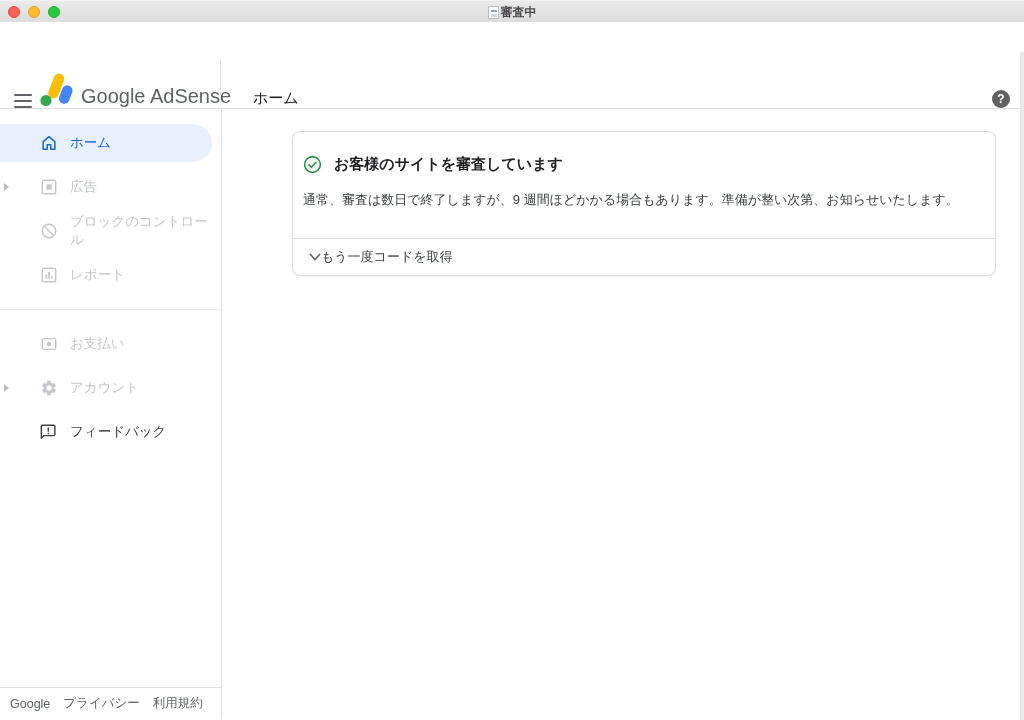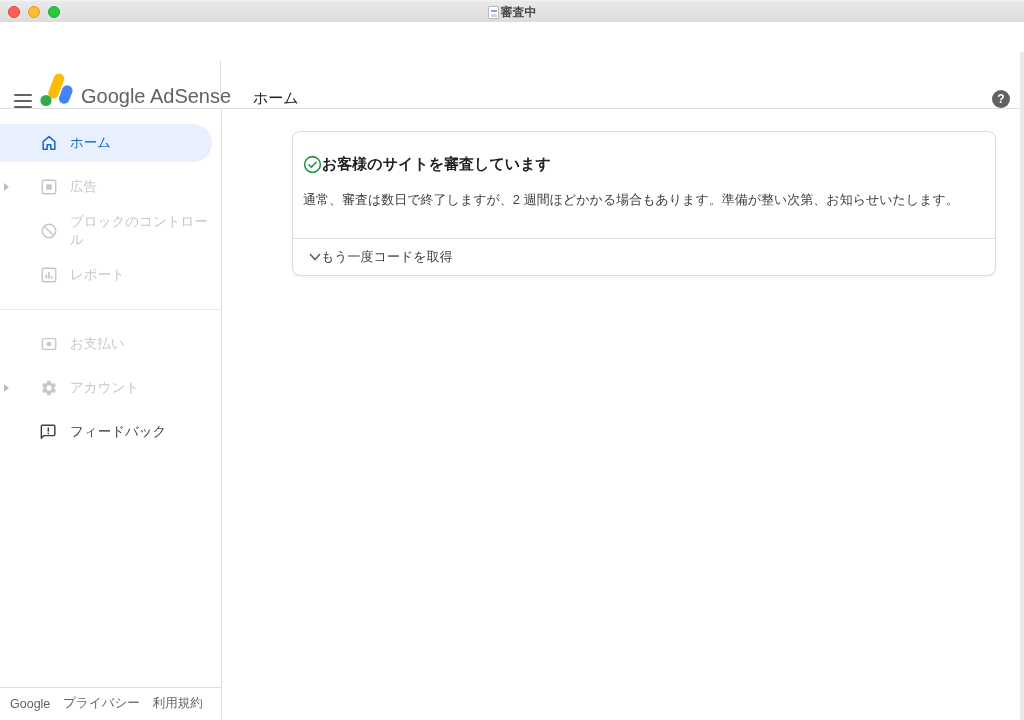--- a/index.html
+++ b/index.html
@@ -67,21 +67,21 @@
   .side-item.selected .side-label { color:#1967d2; font-weight:500; }
   .side-divider { height:1px; background:#e8eaed; margin:12px 0; }
   .side-footer { position:absolute; bottom:0; left:0; width:221px; height:32px; border-top:1px solid #e0e0e0;
     display:flex; align-items:center; gap:13px; padding-left:10px; font-size:12.5px; color:#5f6368; }
   .side-footer span { cursor:pointer; }
 
   .main { flex:1; position:relative; background:#fff; }
   .card { position:absolute; left:70px; top:22px; width:704px; background:#fff; border:1px solid #dadce0;
     border-radius:8px; box-shadow:0 1px 2px rgba(60,64,67,.08); }
   .card-top { padding:23px 20px 28px 10px; }
-  .card-title-row { display:flex; align-items:center; }
+  .card-title-row { display:flex; align-items:center; gap:12px; }
   .card-title { font-size:15px; font-weight:700; color:#202124; }
   .card-body { margin-top:16px; font-size:13px; color:#3c4043; line-height:1.5; }
   .card-divider { height:1px; background:#e0e0e0; }
   .card-action { height:36px; display:flex; align-items:center; padding-left:16px; gap:0; cursor:pointer; }
   .card-action-label { font-size:13px; color:#3c4043; }
 </style>
 </head>
 <body>
 
 <div class="window">
@@ -279,21 +279,21 @@
       <div class="main">
         <div class="card">
           <div class="card-top">
             <div class="card-title-row">
               <svg width="19" height="19" viewBox="0 0 20 20">
                 <circle cx="10" cy="10" r="8.3" fill="none" stroke="#1e8e3e" stroke-width="1.6"></circle>
                 <polyline points="6.2,10.3 8.8,12.9 13.8,7.6" fill="none" stroke="#1e8e3e" stroke-width="1.6" stroke-linecap="round" stroke-linejoin="round"></polyline>
               </svg>
               <div class="card-title">お客様のサイトを審査しています</div>
             </div>
-            <div class="card-body">通常、審査は数日で終了しますが、2 週間ほどかかる場合もあります。準備が整い次第、お知らせいたします。</div>
+            <div class="card-body">通常、審査は数日で終了しますが、9 週間ほどかかる場合もあります。準備が整い次第、お知らせいたします。</div>
           </div>
           <div class="card-divider"></div>
           <div class="card-action">
             <svg width="12" height="8" viewBox="0 0 12 8">
               <polyline points="1,1 6,6.5 11,1" fill="none" stroke="#5f6368" stroke-width="1.6"></polyline>
             </svg>
             <span class="card-action-label">もう一度コードを取得</span>
           </div>
         </div>
       </div>

